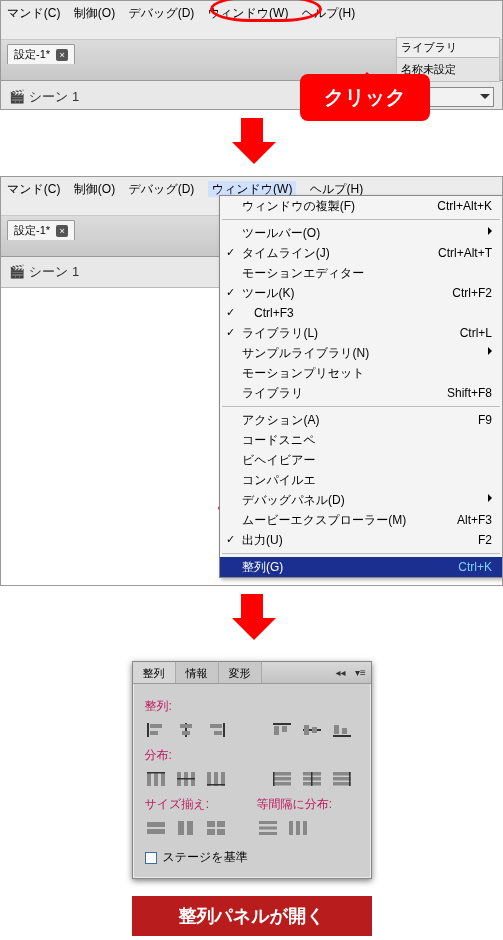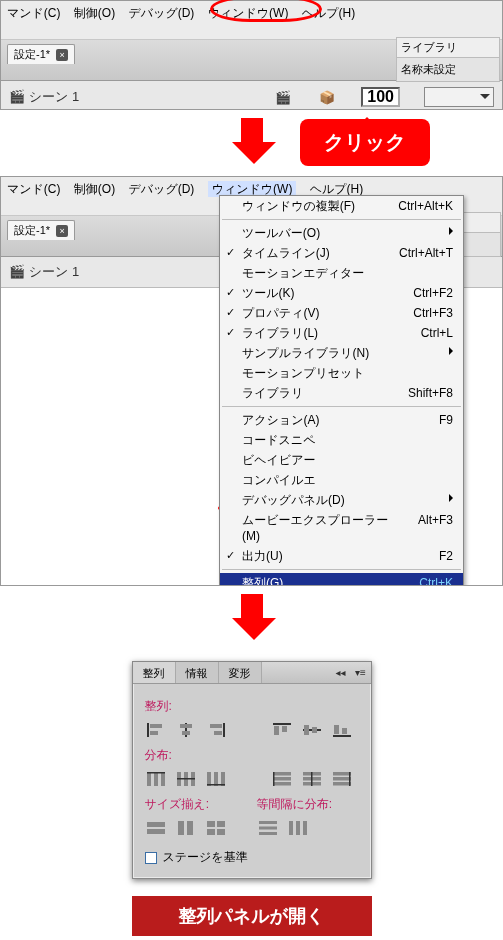--- a/index.html
+++ b/index.html
@@ -7,45 +7,45 @@
 
   .stage { width: 503px; position: relative; }
 
   
   .win { border: 1px solid #999; background: #f0f0f0; position: relative; }
   .menubar { background: #ececec; padding: 4px 6px 17px; border-bottom: 1px solid #c8c8c8; white-space: nowrap; font-size: 12px; }
   .menubar span { margin-right: 10px; }
   .tabstrip { background: linear-gradient(#dcdcdc,#c8c8c8); padding: 4px 6px 16px; border-bottom: 1px solid #999; }
   .tabstrip .tab { display: inline-flex; align-items: center; background: #f6f6f6; border: 1px solid #999; border-bottom: none; padding: 2px 6px; font-size: 11px; border-radius: 2px 2px 0 0; }
   .tabstrip .tab .x { background: #555; color:#fff; width:12px; height:12px; display:inline-flex; align-items:center; justify-content:center; font-size:9px; margin-left:6px; border-radius:2px; }
-  .toolbar { display:flex; align-items:center; background:#e8e8e8; padding:6px 8px; border-bottom:1px solid #bbb; gap:24px; }
+  .toolbar { display:flex; align-items:center; background:#e8e8e8; padding:6px 8px; border-bottom:1px solid #bbb; gap:8px; }
   .scene-lbl { font-size:13px; color:#333; flex:1; white-space:nowrap; overflow:hidden; }
   .toolbar .glyph { width:20px; height:18px; display:flex; align-items:center; justify-content:center; font-size:13px; }
   .zoombox { background:#fff; border:2px inset #aaa; font-weight:bold; font-family:"Arial"; padding:0 4px; height:20px; display:flex; align-items:center; font-size:16px; }
   .combo { border:1px solid #888; background:#f2f2f2; width:70px; height:20px; position:relative; }
   .combo::after { content:""; position:absolute; right:3px; top:6px; border:5px solid transparent; border-top-color:#333; }
 
   .sidepanel { position:absolute; right:2px; top:36px; width:104px; font-size:11px; }
   .sidepanel .sp-title { background:#efefef; border:1px solid #bcbcbc; padding:2px 4px; }
   .sidepanel .sp-body { background:#e4e4e4; border:1px solid #bcbcbc; border-top:none; padding:4px; }
 
   
   .circ { position:absolute; border:3px solid #ff0000; border-radius:50%/70%; pointer-events:none; }
 
   
   .arrow-down { width:40px; height:50px; margin:8px auto; position:relative; }
   .arrow-down .shaft { width:22px; height:26px; background:#ff0000; margin:0 auto; }
   .arrow-down .head { width:0; height:0; border:22px solid transparent; border-top-color:#ff0000; margin:-2px auto 0; }
 
   
-  .callout { position:absolute; background:#ff0000; color:#fff; font-weight:bold; padding:10px 24px; font-size:20px; border-radius:8px; white-space:nowrap;margin-top:45px; }
+  .callout { position:absolute; background:#ff0000; color:#fff; font-weight:bold; padding:10px 24px; font-size:20px; border-radius:8px; white-space:nowrap; }
   .callout::before { content:""; position:absolute; top:-16px; left:50%; margin-left:-12px; border:14px solid transparent; border-bottom-color:#ff0000; }
 
   
-  .dropmenu { position:absolute; left:218px; top:18px; width:245px; background:#f4f4f4; border:1px solid #888; box-shadow:2px 2px 4px rgba(0,0,0,.3); font-size:12px; z-index:10; }
+  .dropmenu { position:absolute; left:218px; top:18px; width:284px; background:#f4f4f4; border:1px solid #888; box-shadow:2px 2px 4px rgba(0,0,0,.3); font-size:12px; z-index:10; }
   .dropmenu .mi { display:flex; padding:2px 10px 2px 22px; position:relative; line-height:16px; cursor:default; }
   .dropmenu .mi .lbl { flex:1; }
   .dropmenu .mi .sc { color:#000; margin-left:12px; }
   .dropmenu .mi .arr { position:absolute; right:6px; top:4px; border:4px solid transparent; border-left-color:#000; }
   .dropmenu .mi .chk::before { content:"✓"; position:absolute; left:6px; top:1px; font-size:11px; }
   .dropmenu .sep { height:1px; background:#bdbdbd; margin:3px 2px; }
   .dropmenu .mi.hl { background:#1a2f8f; color:#fff; }
   .dropmenu .mi.hl .sc { color:#7dd3fc; }
 
   
@@ -154,21 +154,20 @@
       <div class="mi">
             <span class="lbl">モーションエディター</span>
           </div>
       <div class="mi">
             <span class="chk"></span>
             <span class="lbl">ツール(K)</span>
             <span class="sc">Ctrl+F2</span>
           </div>
       <div class="mi">
             <span class="chk"></span>
-            <span class="lbl">プロパティ(V)</span>
             <span class="sc">Ctrl+F3</span>
           </div>
       <div class="mi">
             <span class="chk"></span>
             <span class="lbl">ライブラリ(L)</span>
             <span class="sc">Ctrl+L</span>
           </div>
       <div class="mi">
             <span class="lbl">サンプルライブラリ(N)</span>
             <span class="arr"></span>

